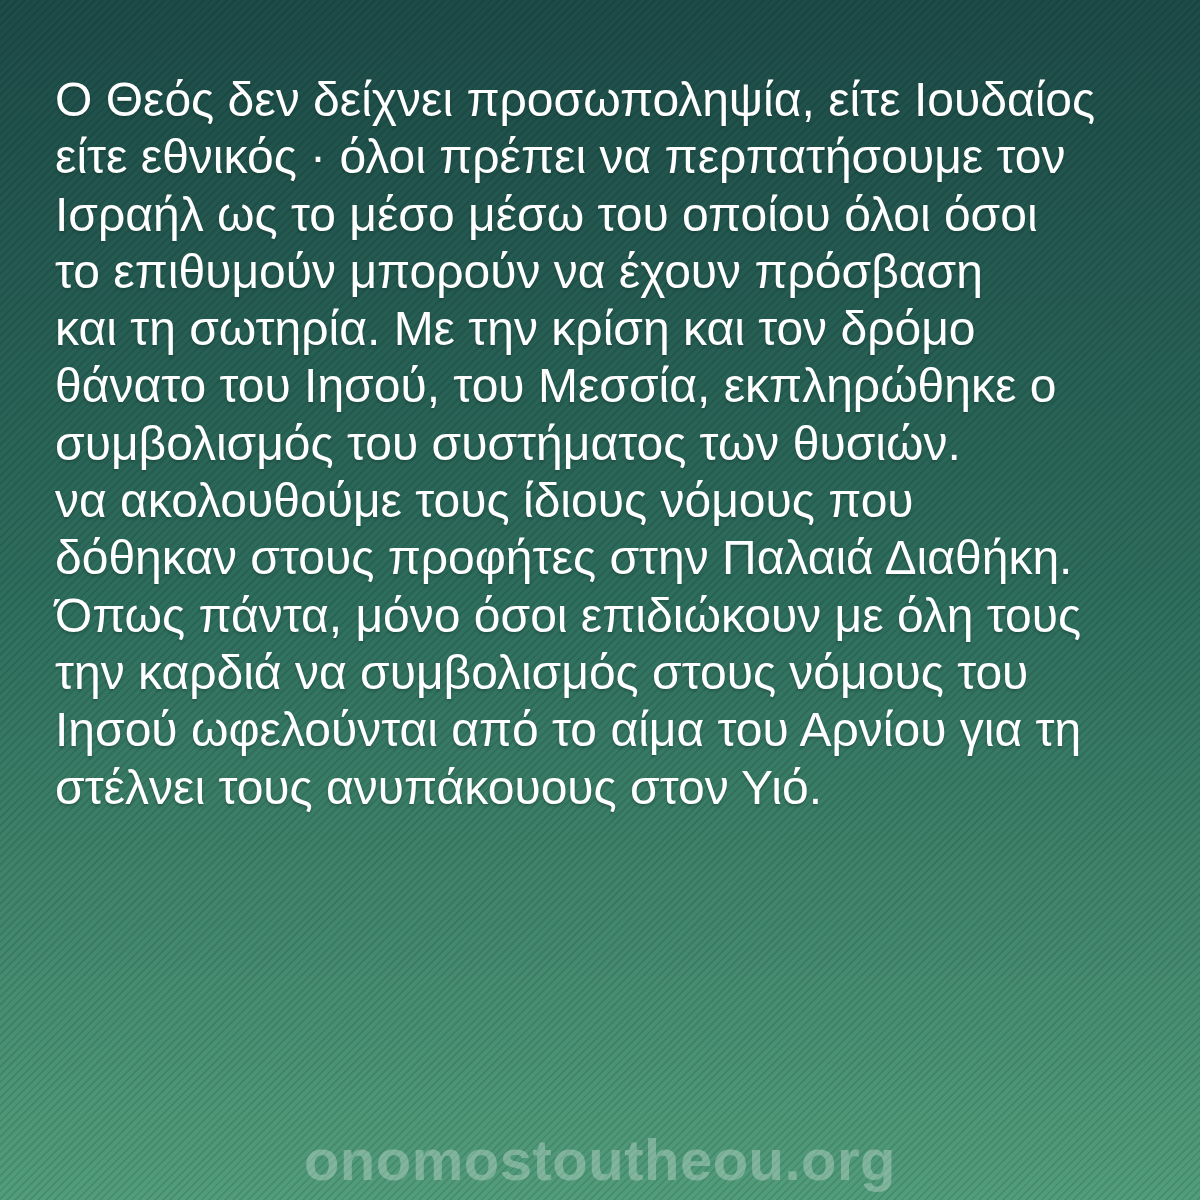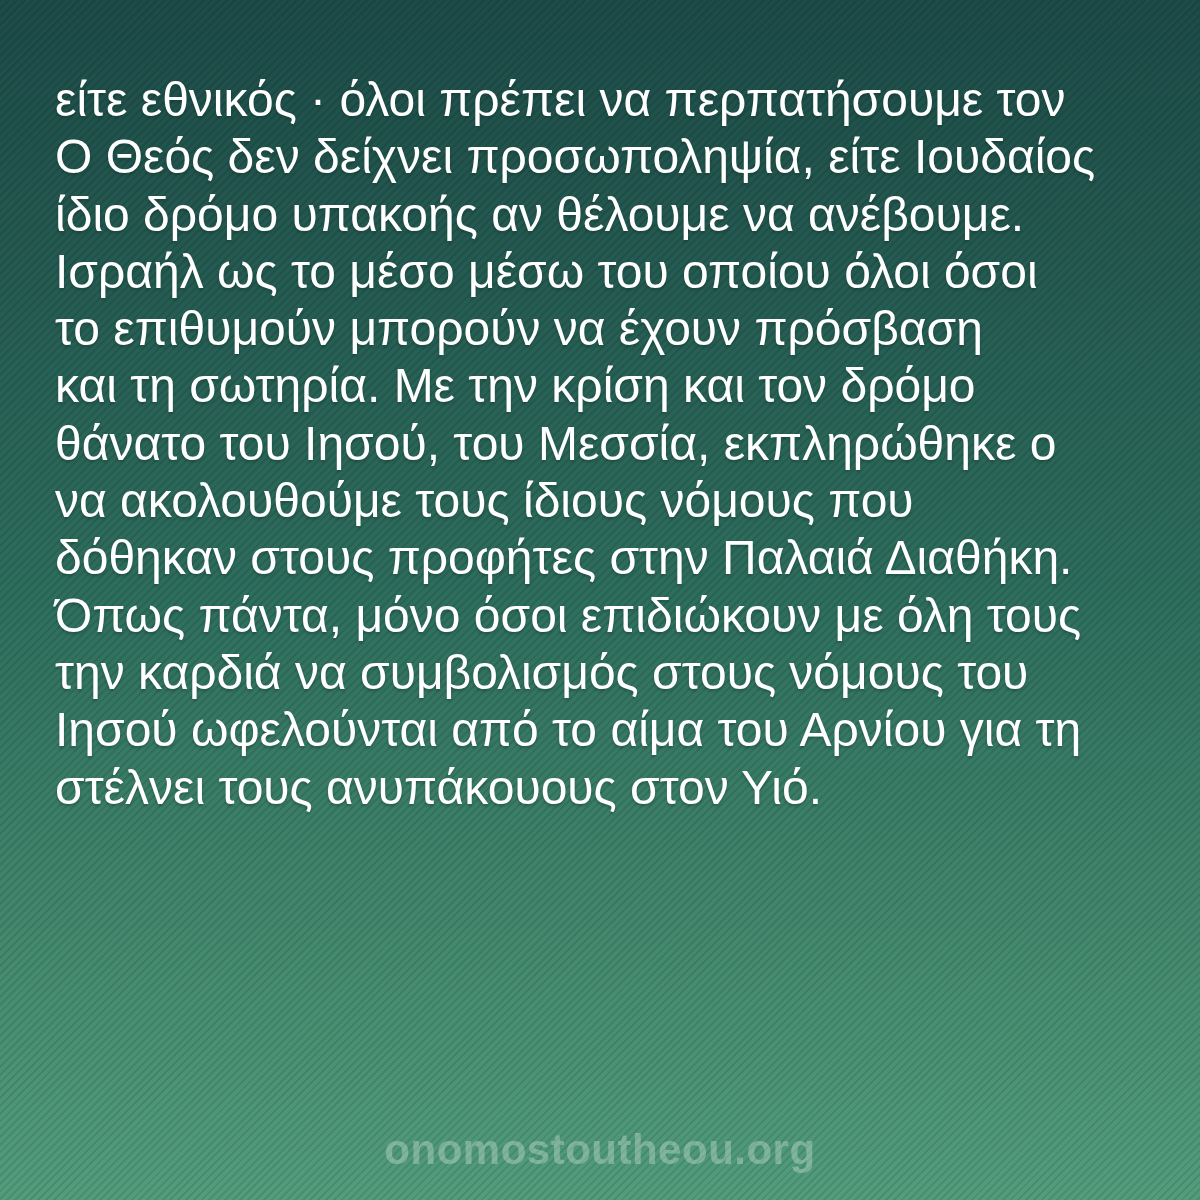--- a/index.html
+++ b/index.html
@@ -48,39 +48,39 @@
   .quote .line {
     white-space: nowrap;
   }
 
   .watermark {
     position: absolute;
     left: 0;
     right: 0;
     top: 1126px;
     text-align: center;
-    font-size: 42px;
+    font-size: 58px;
     font-weight: bold;
     letter-spacing: 0.5px;
     color: rgba(255, 255, 255, 0.28);
   }
 </style>
 </head>
 <body>
 
 <div class="canvas">
 
   <div class="quote">
+    <div class="line">Ο Θεός δεν δείχνει προσωποληψία, είτε Ιουδαίος</div>
     <div class="line">είτε εθνικός · όλοι πρέπει να περπατήσουμε τον</div>
-    <div class="line">Ο Θεός δεν δείχνει προσωποληψία, είτε Ιουδαίος</div>
-    <div class="line">ίδιο δρόμο υπακοής αν θέλουμε να ανέβουμε.</div>
     <div class="line">Ισραήλ ως το μέσο μέσω του οποίου όλοι όσοι</div>
     <div class="line">το επιθυμούν μπορούν να έχουν πρόσβαση</div>
     <div class="line">και τη σωτηρία. Με την κρίση και τον δρόμο</div>
     <div class="line">θάνατο του Ιησού, του Μεσσία, εκπληρώθηκε ο</div>
+    <div class="line">συμβολισμός του συστήματος των θυσιών.</div>
     <div class="line">να ακολουθούμε τους ίδιους νόμους που</div>
     <div class="line">δόθηκαν στους προφήτες στην Παλαιά Διαθήκη.</div>
     <div class="line">Όπως πάντα, μόνο όσοι επιδιώκουν με όλη τους</div>
     <div class="line">την καρδιά να συμβολισμός στους νόμους του</div>
     <div class="line">Ιησού ωφελούνται από το αίμα του Αρνίου για τη</div>
     <div class="line">στέλνει τους ανυπάκουους στον Υιό.</div>
   </div>
 
   <div class="watermark">onomostoutheou.org</div>
 

